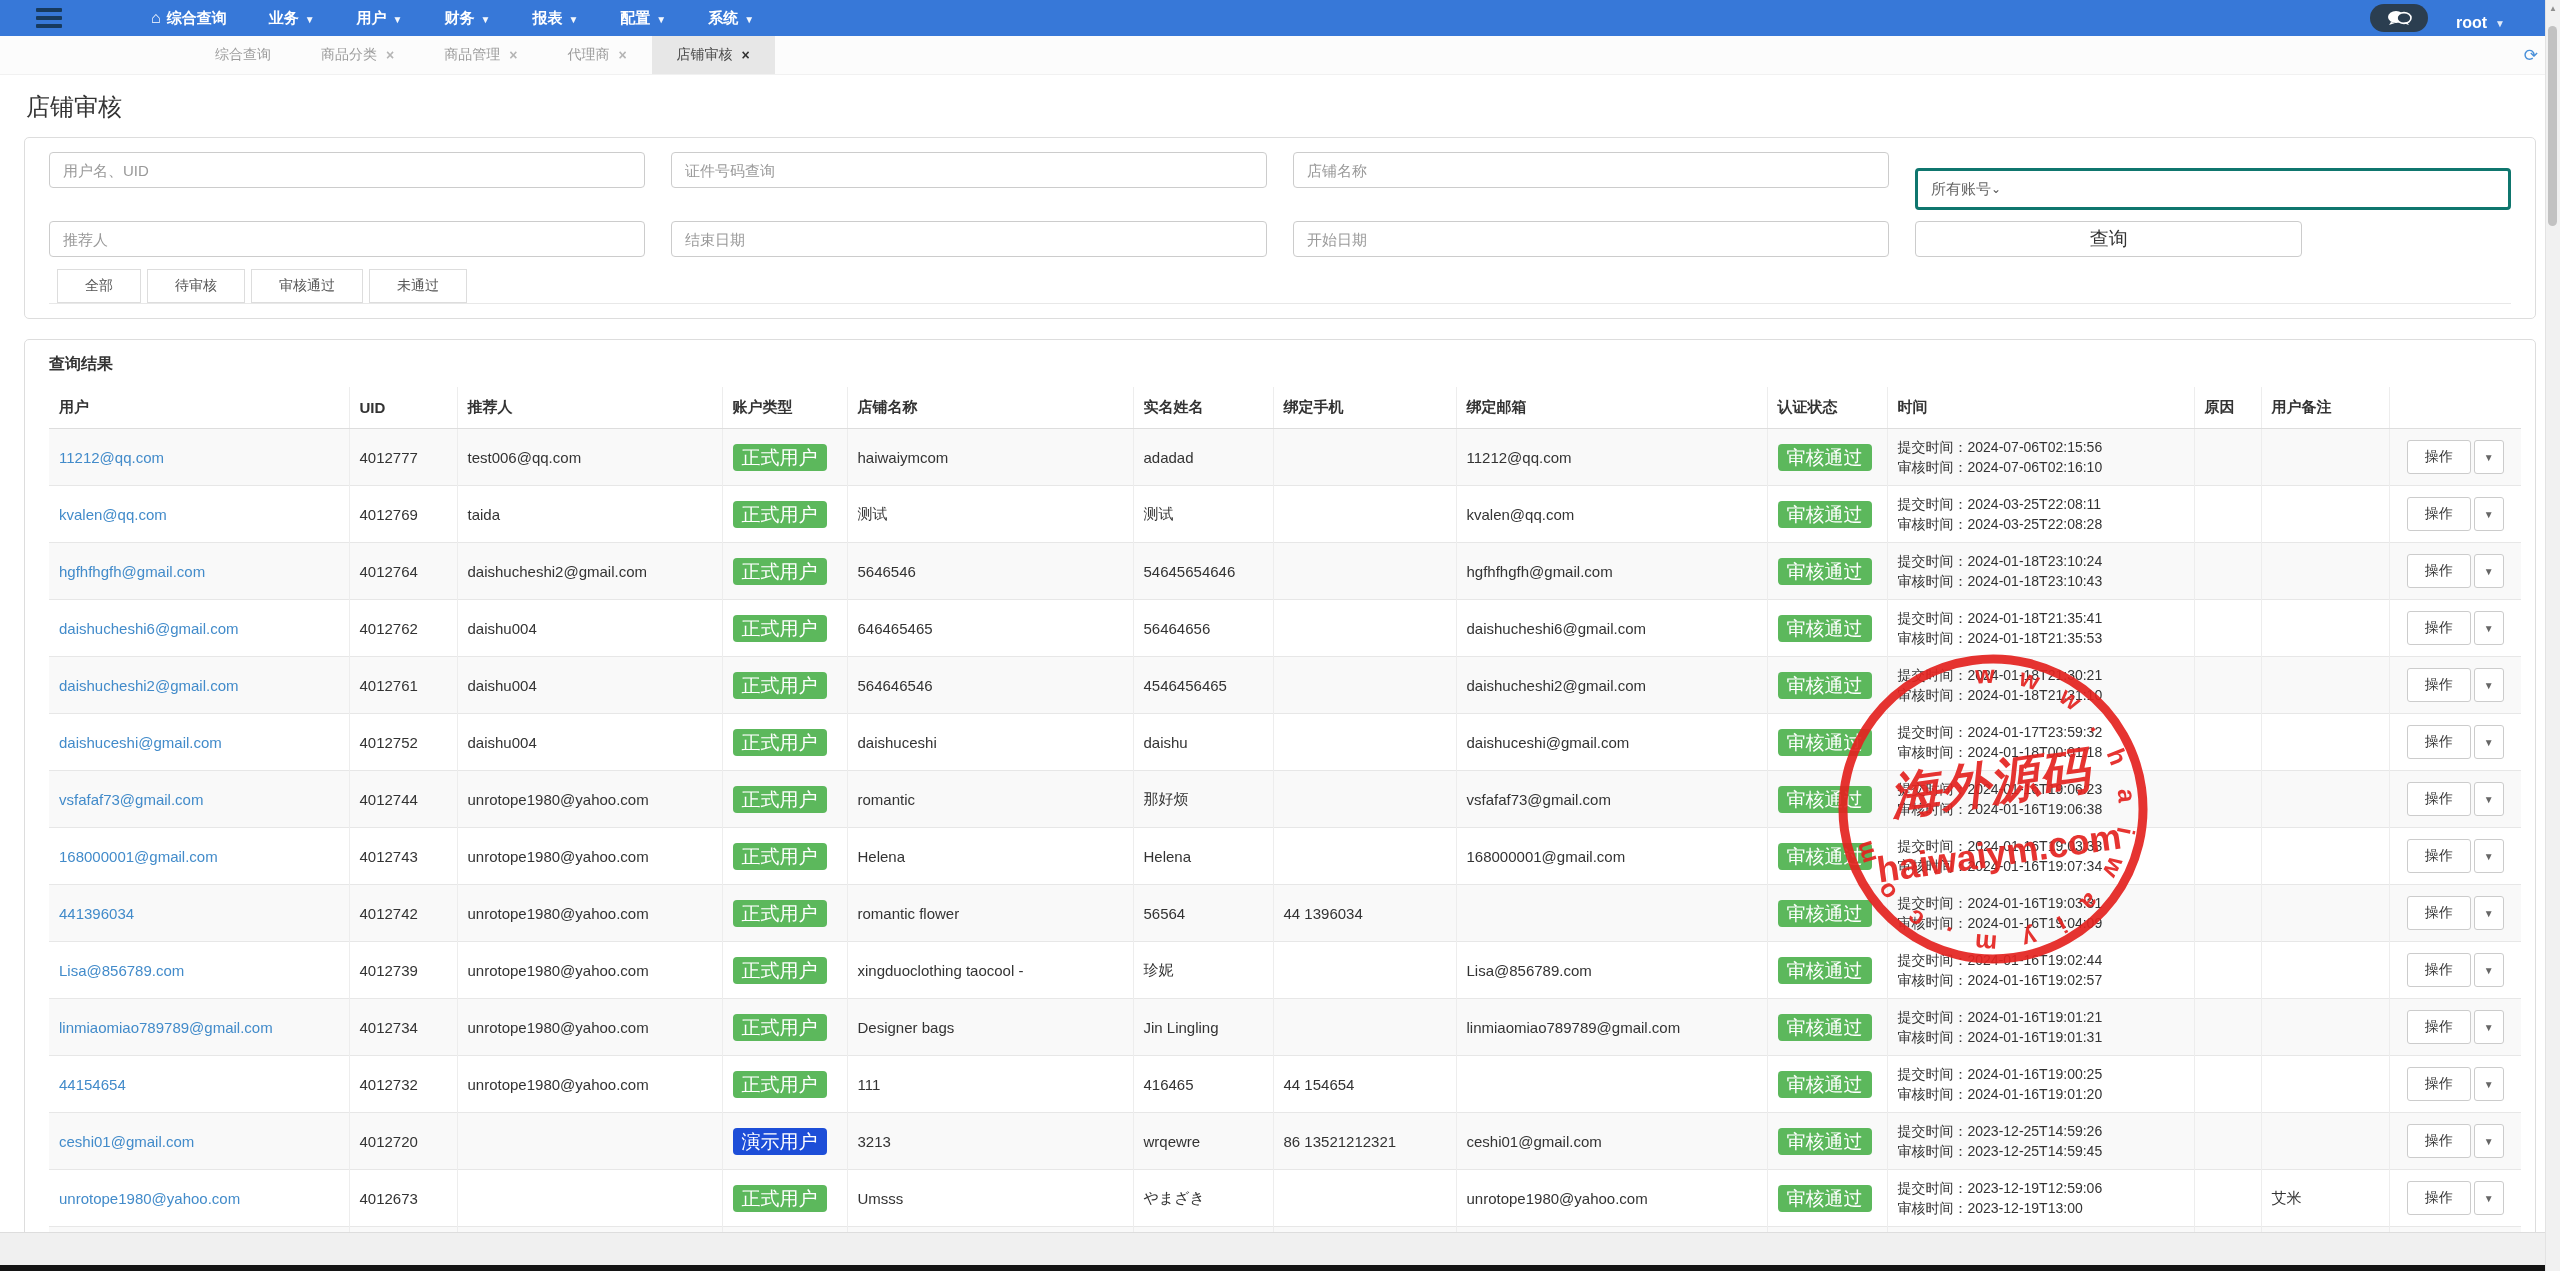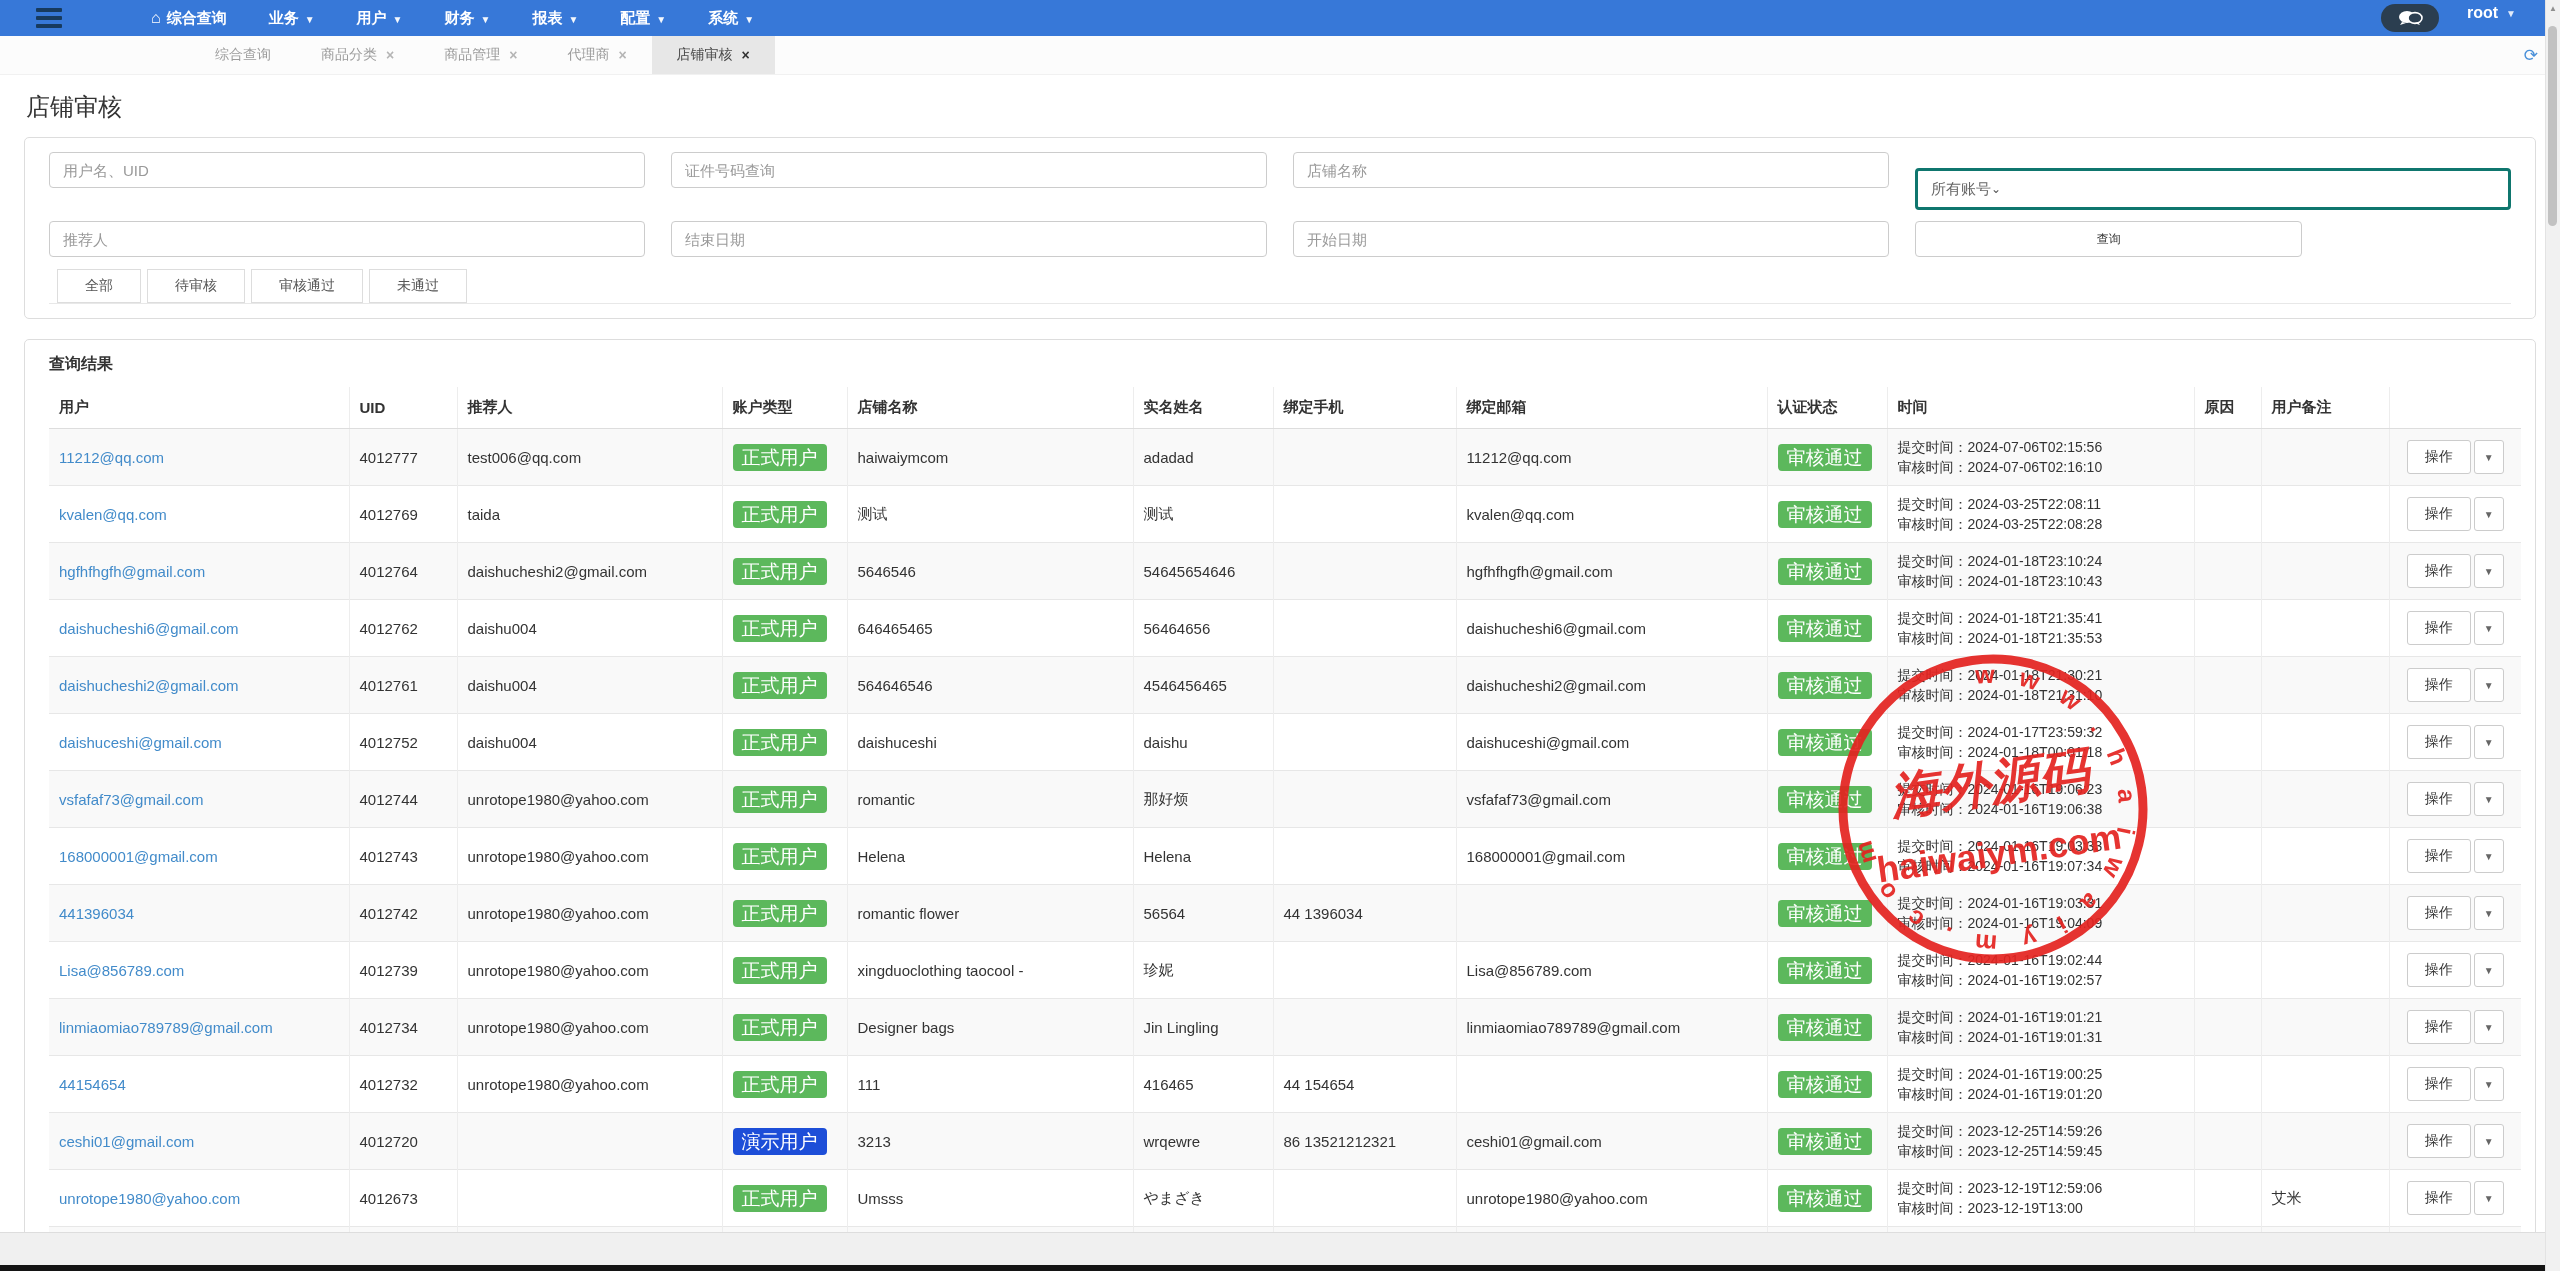--- a/index.html
+++ b/index.html
@@ -8,41 +8,41 @@
     background:#fff;font-family:"Liberation Sans","DejaVu Sans",sans-serif;color:#333;
   }
   
   .navbar{height:36px;background:#3778d8;display:flex;align-items:center;position:relative;z-index:10;}
   .hamburger{width:70px;height:36px;display:flex;flex-direction:column;justify-content:center;gap:4px;padding-left:36px;box-sizing:border-box;cursor:pointer;}
   .hamburger span{display:block;width:26px;height:4px;background:#173a5e;border-radius:1px;}
   .nav-menu{display:flex;align-items:center;height:36px;margin-left:60px;}
   .nav-item{display:flex;align-items:center;gap:6px;padding:0 21px;height:36px;color:#fff;font-size:15px;font-weight:bold;cursor:pointer;text-decoration:none;}
   .nav-item .home-ic{font-size:16px;line-height:1;}
   .nav-item .caret{font-size:10px;opacity:.95;margin-top:2px;}
-  .nav-right{margin-left:auto;display:flex;align-items:flex-start;gap:28px;padding-right:44px;}
+  .nav-right{margin-left:auto;display:flex;align-items:flex-end;gap:28px;padding-right:55px;}
   .chat-pill{width:58px;height:28px;border-radius:14px;background:#2b3e50;display:flex;align-items:center;justify-content:center;cursor:pointer;}
   .user-menu{display:flex;align-items:center;gap:8px;color:#fff;font-size:16px;font-weight:bold;cursor:pointer;}
   .user-menu .caret{font-size:10px;opacity:.85;}
   
   .tabbar{height:38px;background:#fcfcfc;display:flex;align-items:stretch;padding-left:190px;position:relative;border-bottom:1px solid #f1f1f1;}
   .tab{display:flex;align-items:center;gap:9px;padding:0 25px;font-size:14px;color:#9b9b9b;cursor:pointer;white-space:nowrap;}
   .tab .tab-close{font-size:14px;color:#b5b5b5;font-weight:bold;}
   .tab.active{background:#e7e7e7;color:#4a4a4a;}
   .tab.active .tab-close{color:#333;}
   .tab-refresh{position:absolute;right:22px;top:0;height:38px;display:flex;align-items:center;font-size:17px;color:#4a90d9;cursor:pointer;}
   
   .page-title{font-size:24px;font-weight:500;margin:16px 0 14px 26px;color:#333;}
   .panel{margin:0 24px 20px 24px;border:1px solid #ddd;border-radius:5px;padding:14px 24px 14px 24px;background:#fff;box-sizing:border-box;}
   .panel-title{font-size:16px;font-weight:bold;color:#333;margin-bottom:12px;}
   .sgrid{display:grid;grid-template-columns:1fr 1fr 1fr 1fr;column-gap:26px;row-gap:11px;margin-bottom:11px;}
   .inp{height:36px;border:1px solid #ccc;border-radius:4px;padding:8px 13px;font-size:15px;color:#333;outline:none;box-sizing:border-box;font-family:inherit;background:#fff;width:100%;}
   .inp::placeholder{color:#999;}
   .sel{height:36px;border:3px solid #0f766e;border-radius:4px;padding:0 13px;font-size:15px;color:#666;display:flex;align-items:center;justify-content:flex-start;cursor:pointer;background:#fff;margin-top:16px;}
   .sel .caret{color:#555;font-size:12px;}
-  .btn-query{height:36px;width:65%;border:1px solid #ccc;border-radius:4px;background:#fff;font-size:12px;color:#333;cursor:pointer;font-family:inherit;}
+  .btn-query{height:36px;width:65%;border:1px solid #ccc;border-radius:4px;background:#fff;font-size:19px;color:#333;cursor:pointer;font-family:inherit;}
   .filter-tabs{display:flex;margin-top:12px;border-bottom:1px solid #e8e8e8;padding-left:8px;gap:7px;}
   .filter-tab{border:1px solid #ddd;margin-right:-1px;background:#fff;padding:0 27px;height:32px;line-height:31px;font-size:14px;color:#555;cursor:pointer;}
   
   table.results{width:100%;border-collapse:collapse;table-layout:fixed;font-size:15px;color:#333;}
   table.results th{ text-align:left;font-weight:bold;padding:11px 10px;border-bottom:1px solid #ddd;border-left:1px solid #ededed;font-size:15px;white-space:nowrap;overflow:hidden;}
   table.results th:first-child{border-left:none;}
   table.results td{padding:5px 10px;height:46px;border-top:1px solid #e7e7e7;border-left:1px solid #ededed;vertical-align:middle;white-space:nowrap;overflow:hidden;}
   table.results td:first-child{border-left:none;}
   table.results tbody tr:nth-child(odd){background:#f9f9f9;}
   a.user-link{color:#428bca;text-decoration:none;cursor:pointer;}

